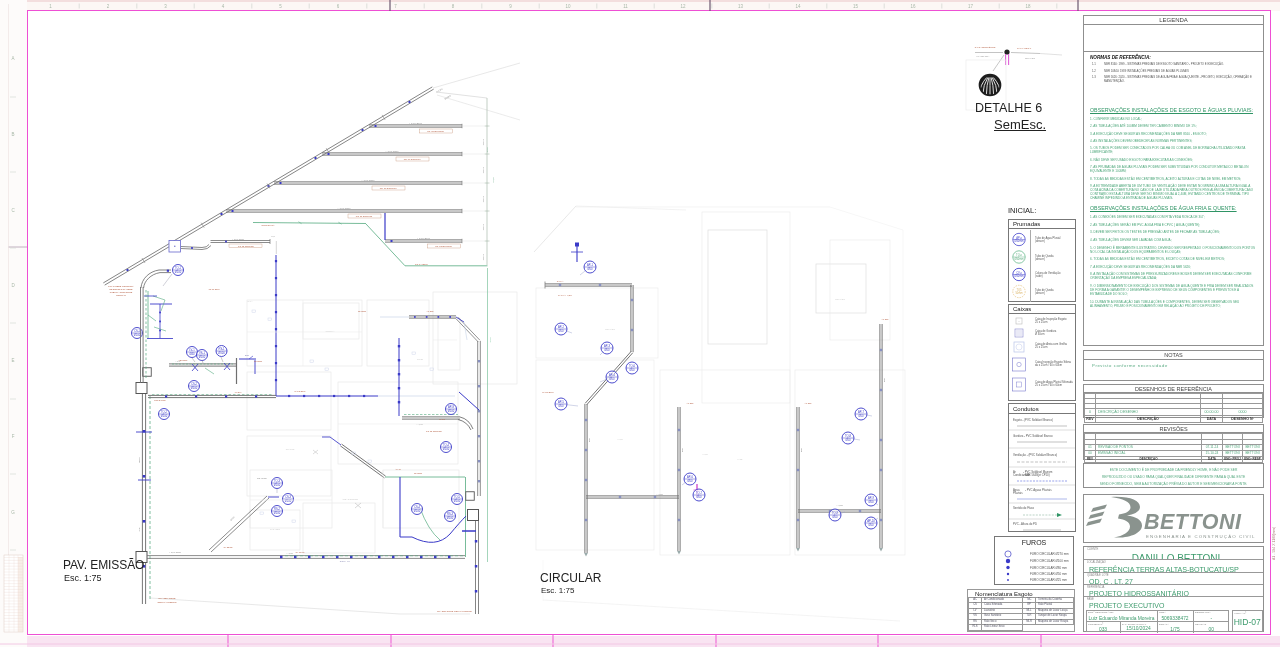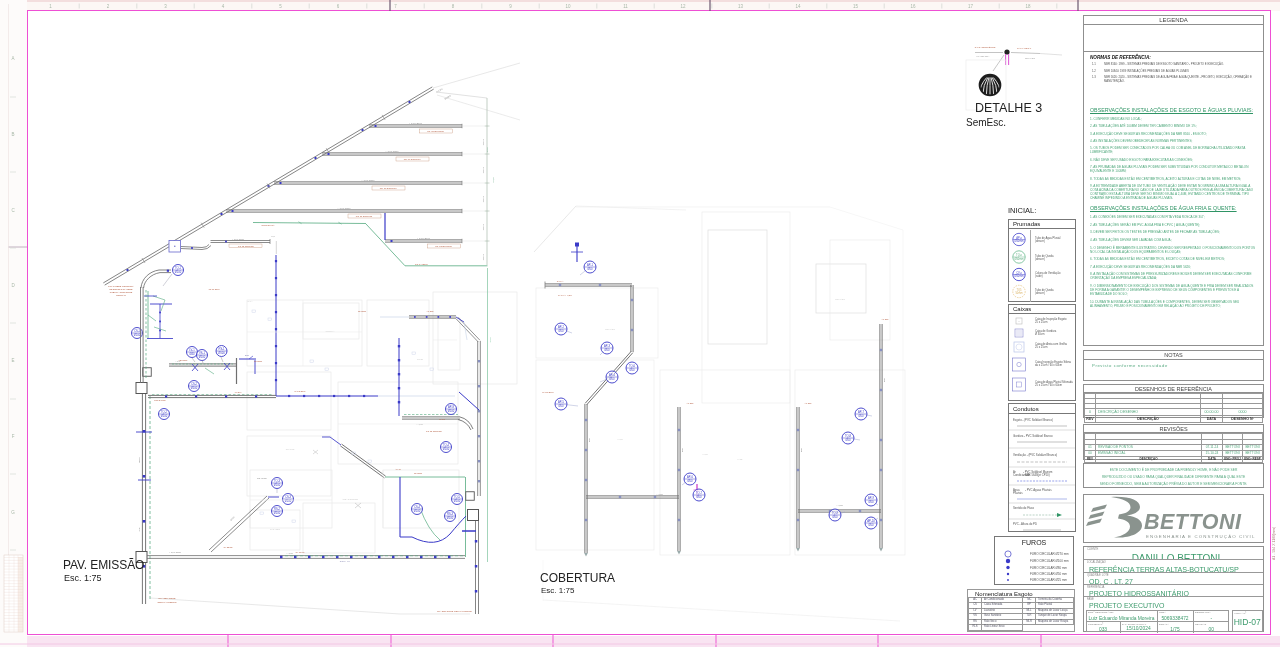--- a/index.html
+++ b/index.html
@@ -647,24 +647,24 @@
 <rect x="352" y="452" width="3.5" height="2.2" fill="none" stroke="#cfd6ea" stroke-width="0.5"></rect>
 <rect x="368" y="460" width="3.5" height="2.2" fill="none" stroke="#cfd6ea" stroke-width="0.5"></rect>
 <rect x="412" y="352" width="3.5" height="2.2" fill="none" stroke="#cfd6ea" stroke-width="0.5"></rect>
 <rect x="430" y="368" width="3.5" height="2.2" fill="none" stroke="#cfd6ea" stroke-width="0.5"></rect>
 <rect x="260" y="512" width="3.5" height="2.2" fill="none" stroke="#cfd6ea" stroke-width="0.5"></rect>
 <rect x="292" y="520" width="3.5" height="2.2" fill="none" stroke="#cfd6ea" stroke-width="0.5"></rect>
 </svg>
 
 <div class="abs" style="left:63px;top:558px;font-size:12px;color:#222;letter-spacing:-0.1px;">PAV. EMISSÃO</div>
 <div class="abs" style="left:64px;top:573px;font-size:9px;color:#222;">Esc. 1:75</div>
-<div class="abs" style="left:540px;top:571px;font-size:12px;color:#222;">COBERTURA</div>
+<div class="abs" style="left:540px;top:571px;font-size:12px;color:#222;">CIRCULAR</div>
 <div class="abs" style="left:541px;top:586px;font-size:8px;color:#222;">Esc. 1:75</div>
-<div class="abs" style="left:975px;top:101px;font-size:12.5px;color:#222;">DETALHE 3</div>
-<div class="abs" style="left:966px;top:117px;font-size:10px;color:#222;">SemEsc.</div>
+<div class="abs" style="left:975px;top:101px;font-size:12.5px;color:#222;">DETALHE 6</div>
+<div class="abs" style="left:994px;top:117px;font-size:13px;color:#222;text-decoration:underline;">SemEsc.</div>
 <div class="abs" style="left:1008px;top:206px;font-size:7.5px;color:#222;">INICIAL:</div>
 
 <div class="abs" style="left:1008px;top:219px;width:68px;height:83px;border:0.8px solid #777;background:#fff;">
   <div style="height:9px;border-bottom:0.8px solid #777;font-size:6px;color:#222;padding:1px 0 0 4px;">Prumadas</div>
   <div style="position:absolute;left:21px;top:10px;width:0.5px;height:72px;background:#aaa;"></div>
   <svg width="66" height="72" style="position:absolute;left:0;top:10px;">
     <g fill="none">
       <circle cx="10" cy="9.5" r="6.2" stroke="#4444cc" stroke-width="0.8"></circle>
       <line x1="3.8" y1="9.5" x2="16.2" y2="9.5" stroke="#4444cc" stroke-width="0.5"></line>
       <text x="10" y="8.6" font-size="2.6" fill="#4444cc" text-anchor="middle">AP-x</text>

